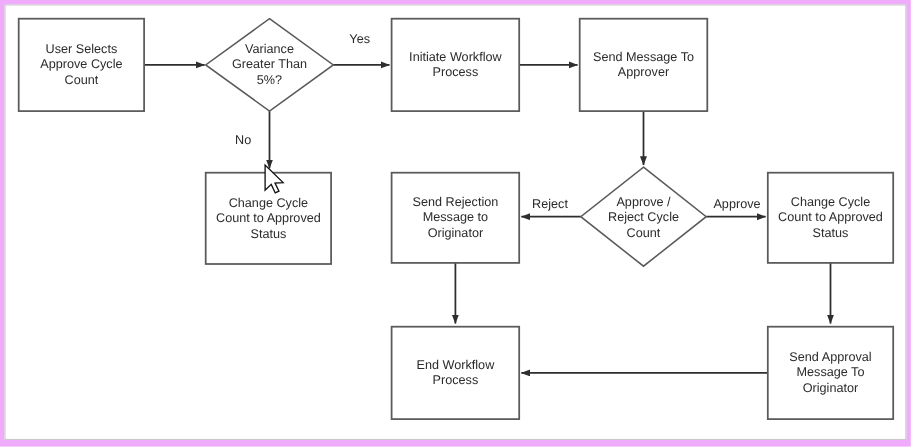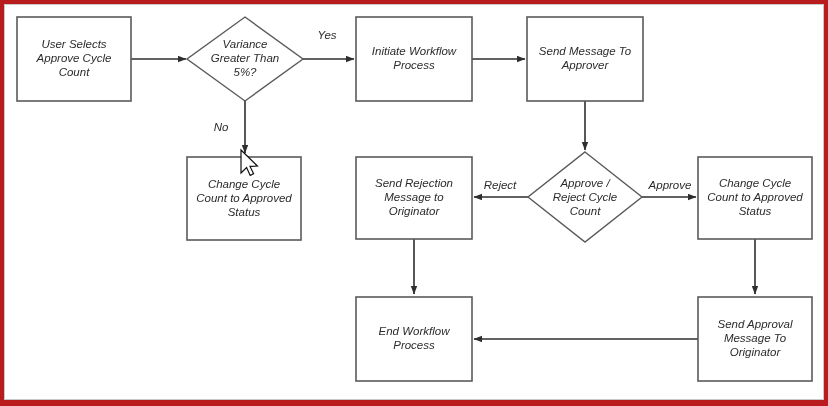--- a/index.html
+++ b/index.html
@@ -11,22 +11,21 @@
   body {
     width: 828px;
     height: 406px;
     font-family: "Liberation Sans", sans-serif;
     overflow: hidden;
   }
   #canvas {
     position: relative;
     width: 828px;
     height: 406px;
-    background: #b91c1c;
-    font-style: italic;
+    background: #f0abfc;
   }
   
   #outer-frame {
     position: absolute;
     left: 4px;
     top: 4px;
     width: 820px;
     height: 396px;
     border: 1px solid #c9c9c9;
     background: #ffffff;

